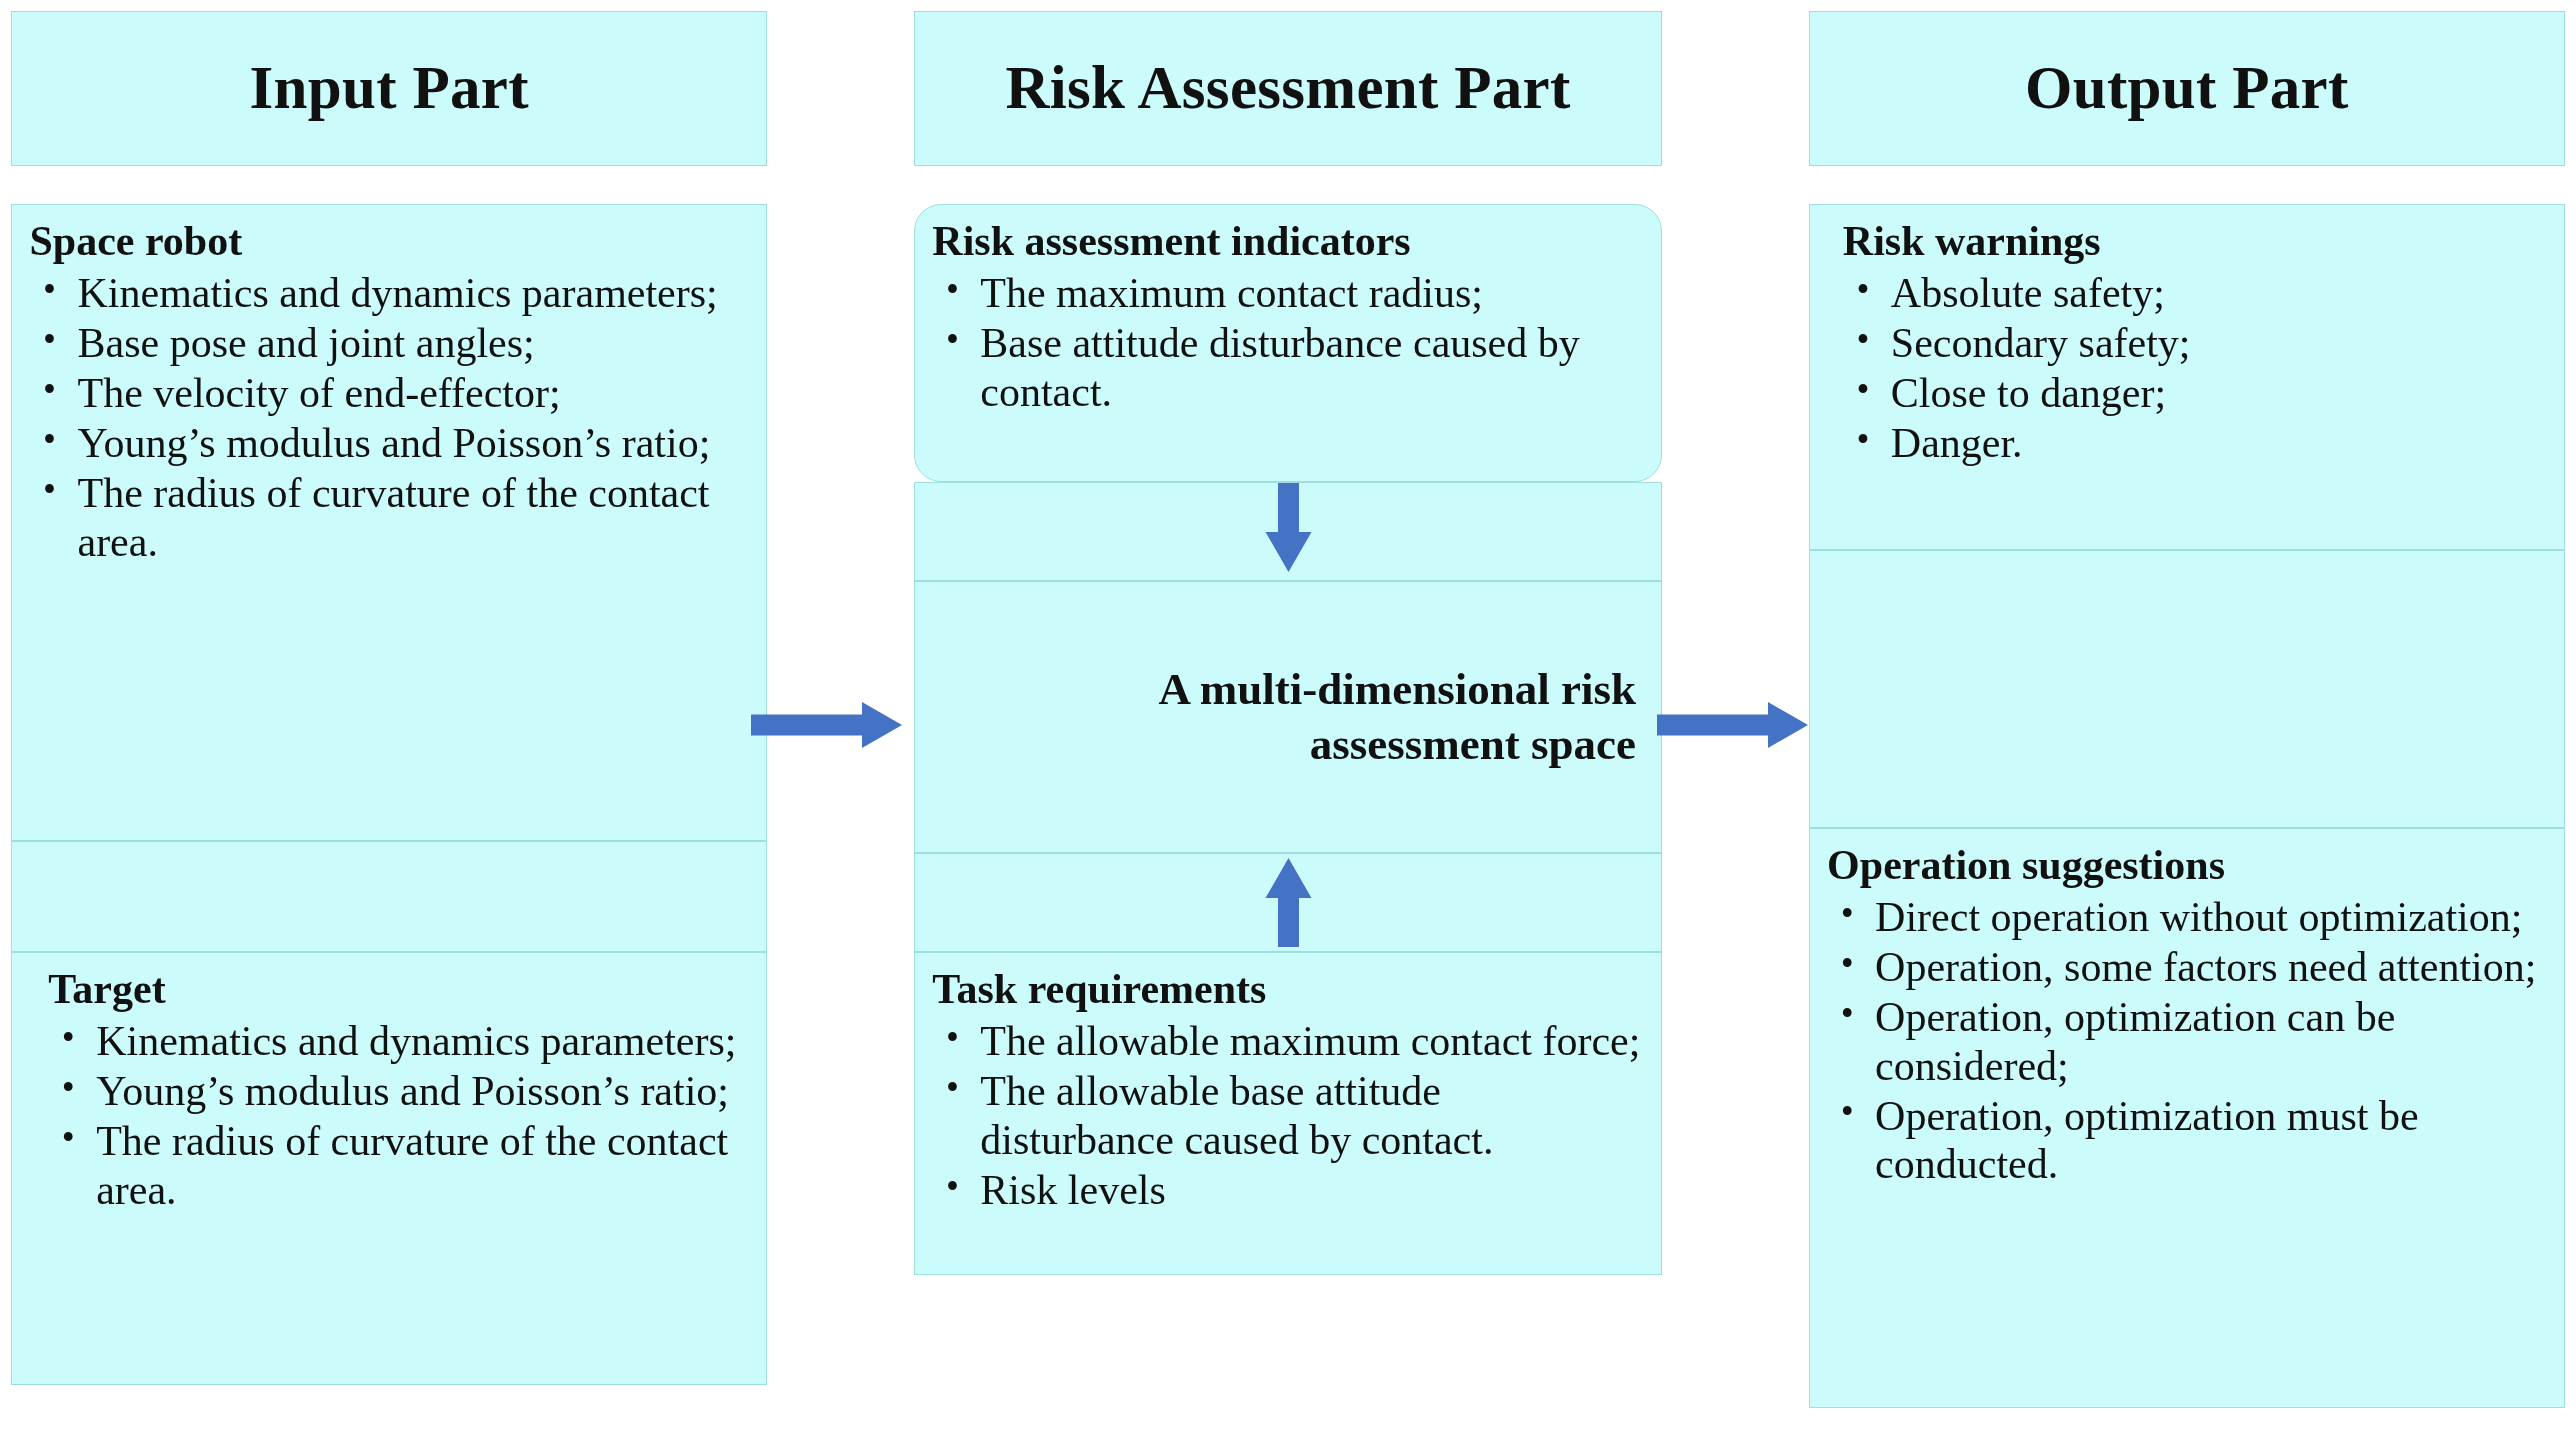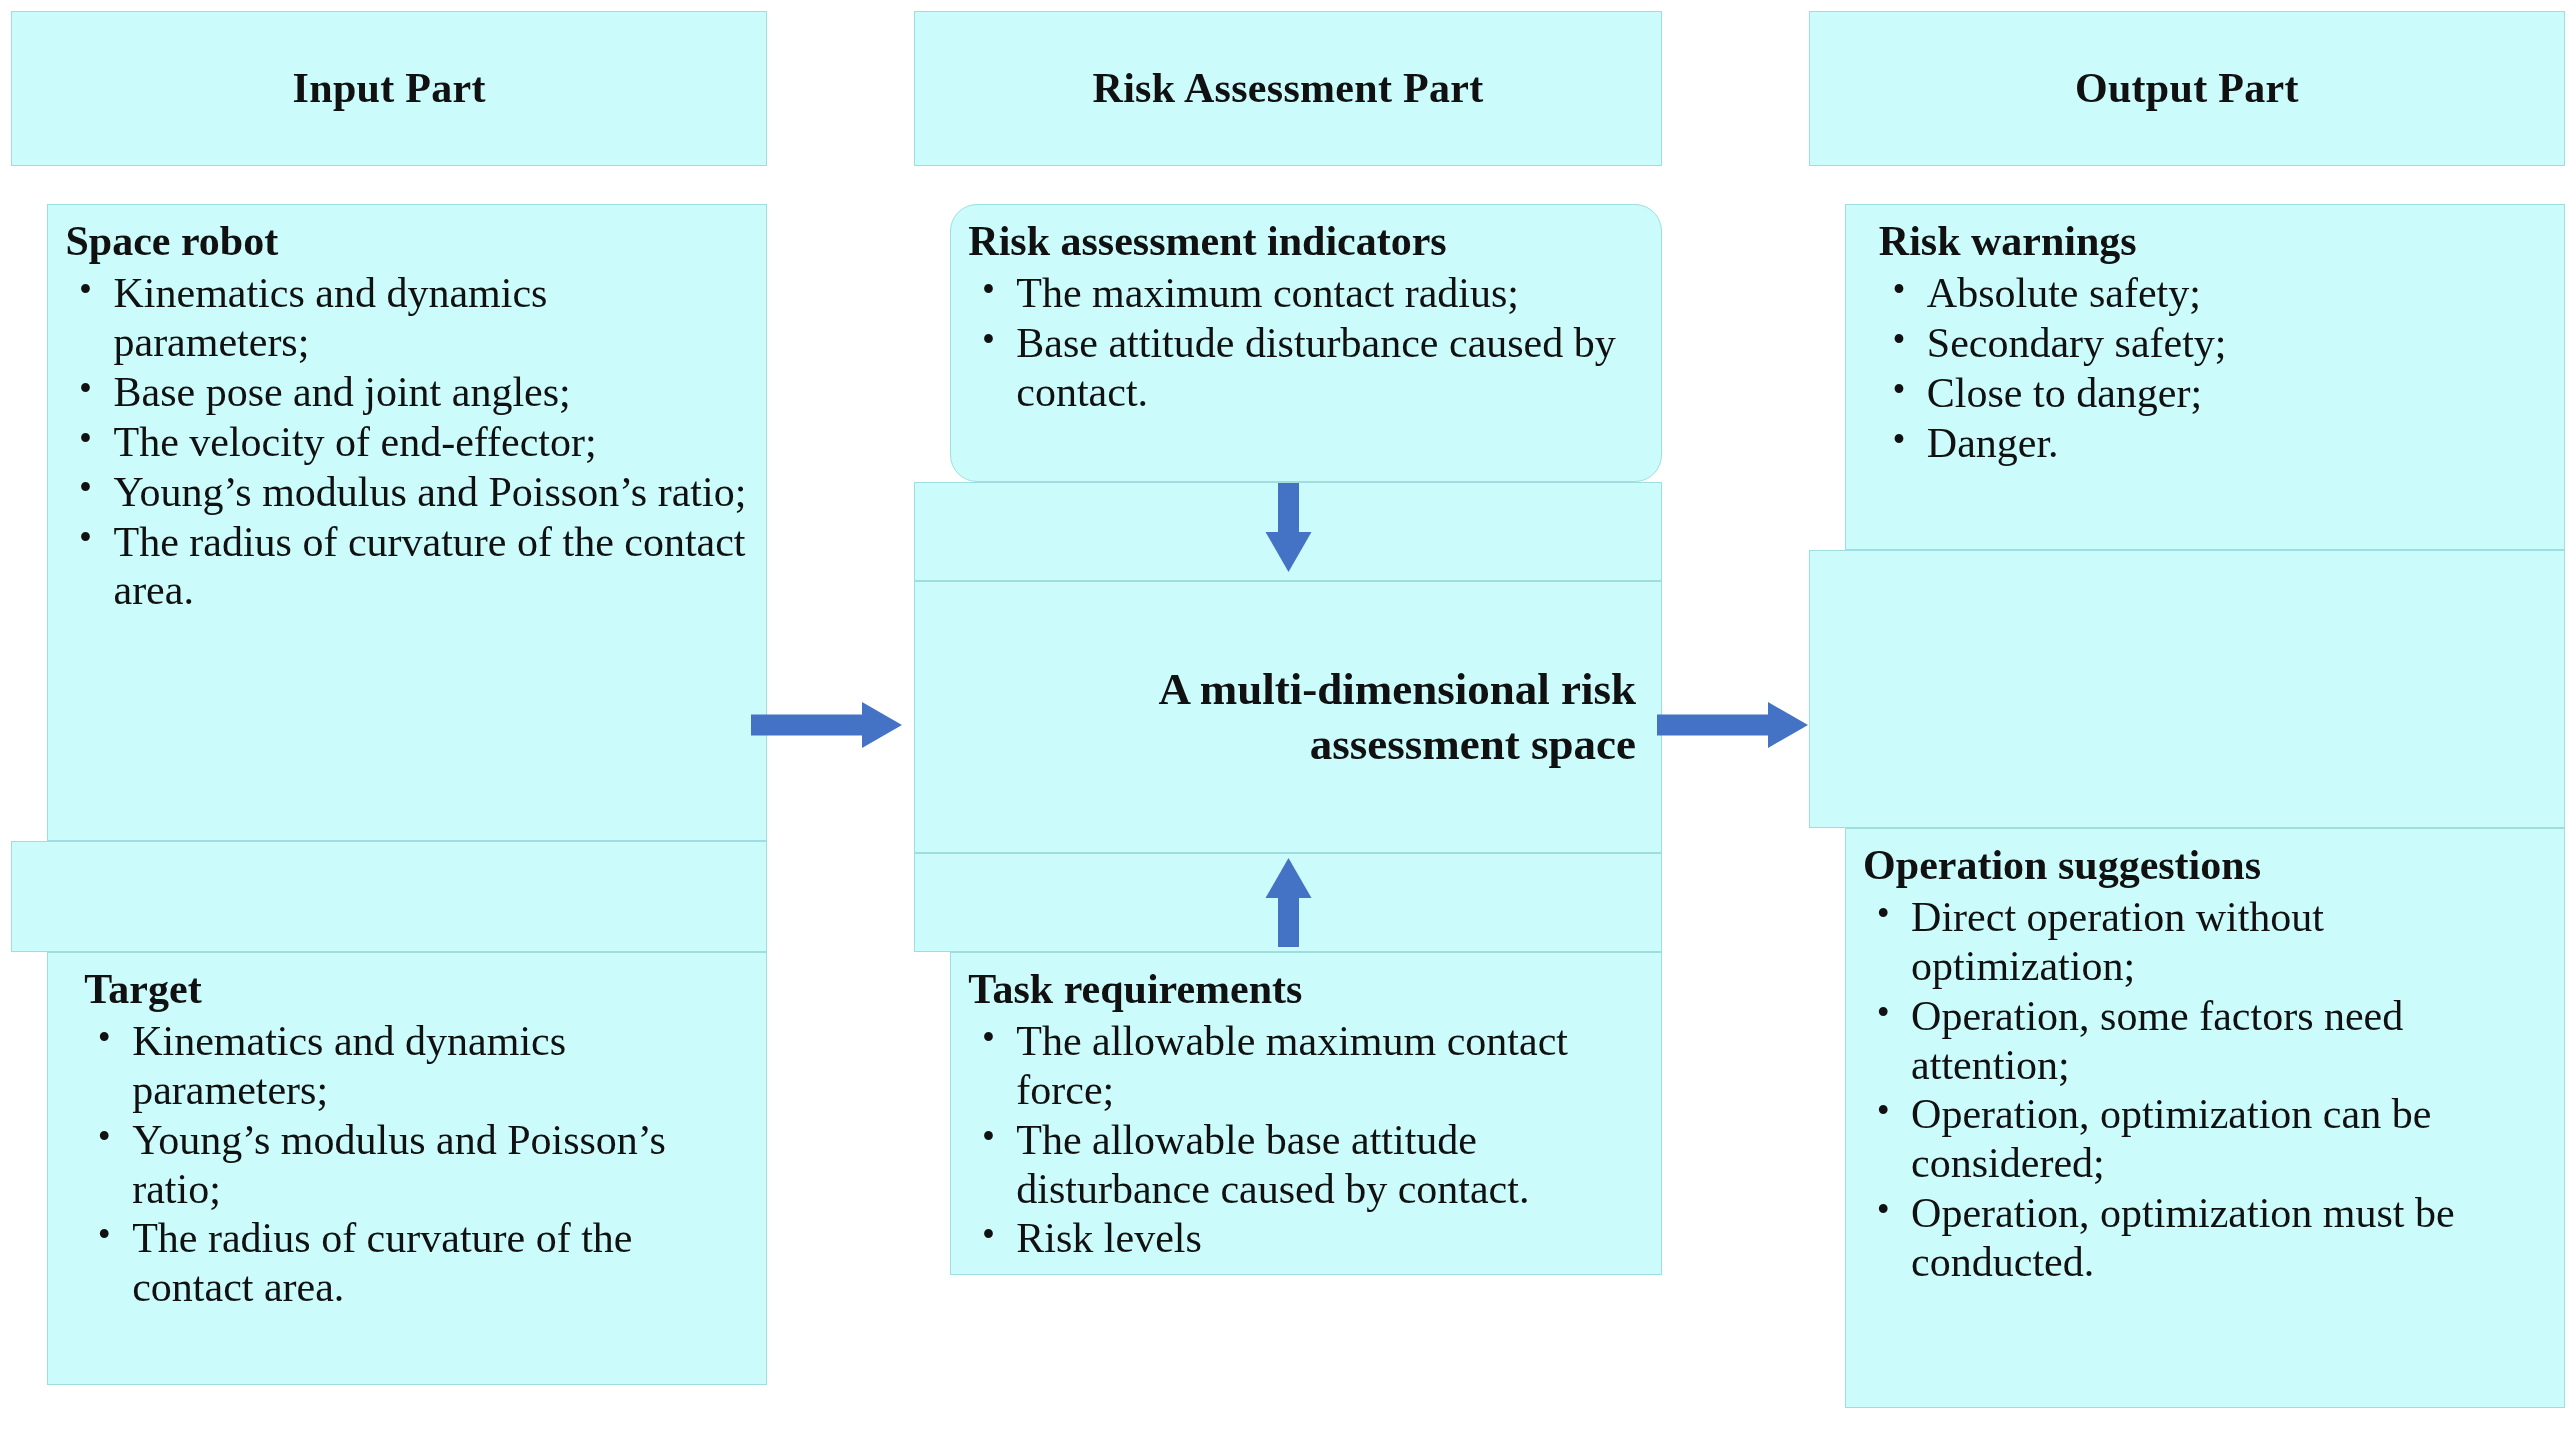--- a/index.html
+++ b/index.html
@@ -44,31 +44,30 @@
   }
 
   .header-panel {
     height: 155px;
     display: flex;
     align-items: center;
     justify-content: center;
     margin-bottom: 38px;
   }
   .header-title {
-    font-size: 42px;
+    font-size: 61px;
     font-weight: bold;
     letter-spacing: 0.3px;
     line-height: 1.05;
     text-align: center;
   }
 
   .body-panel {
     box-sizing: border-box;
     padding: 11px 17.3px 13.6px 17.3px;
-    margin-left: 36px;
   }
 
   .section-title {
     font-size: 42px;
     font-weight: bold;
     line-height: 1.18;
     margin: 1.2px 0 2.5px 0;
   }
 
   ul.bullets {

